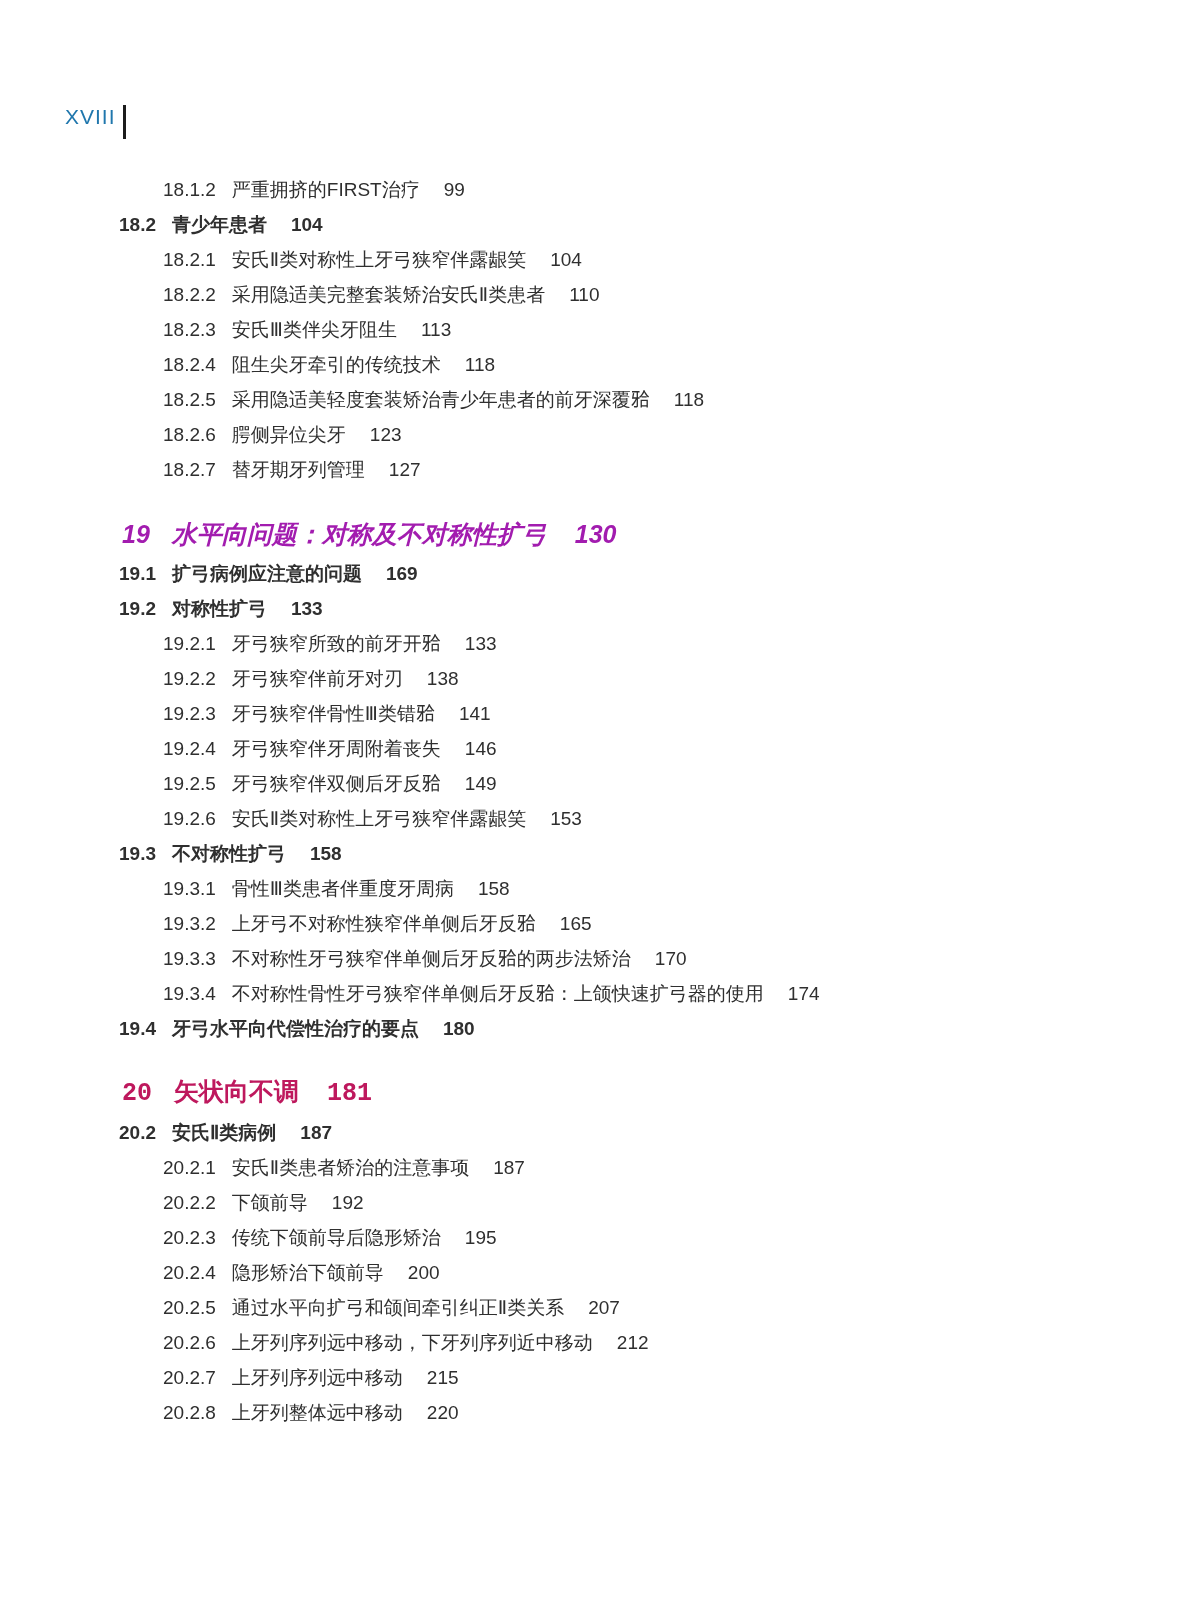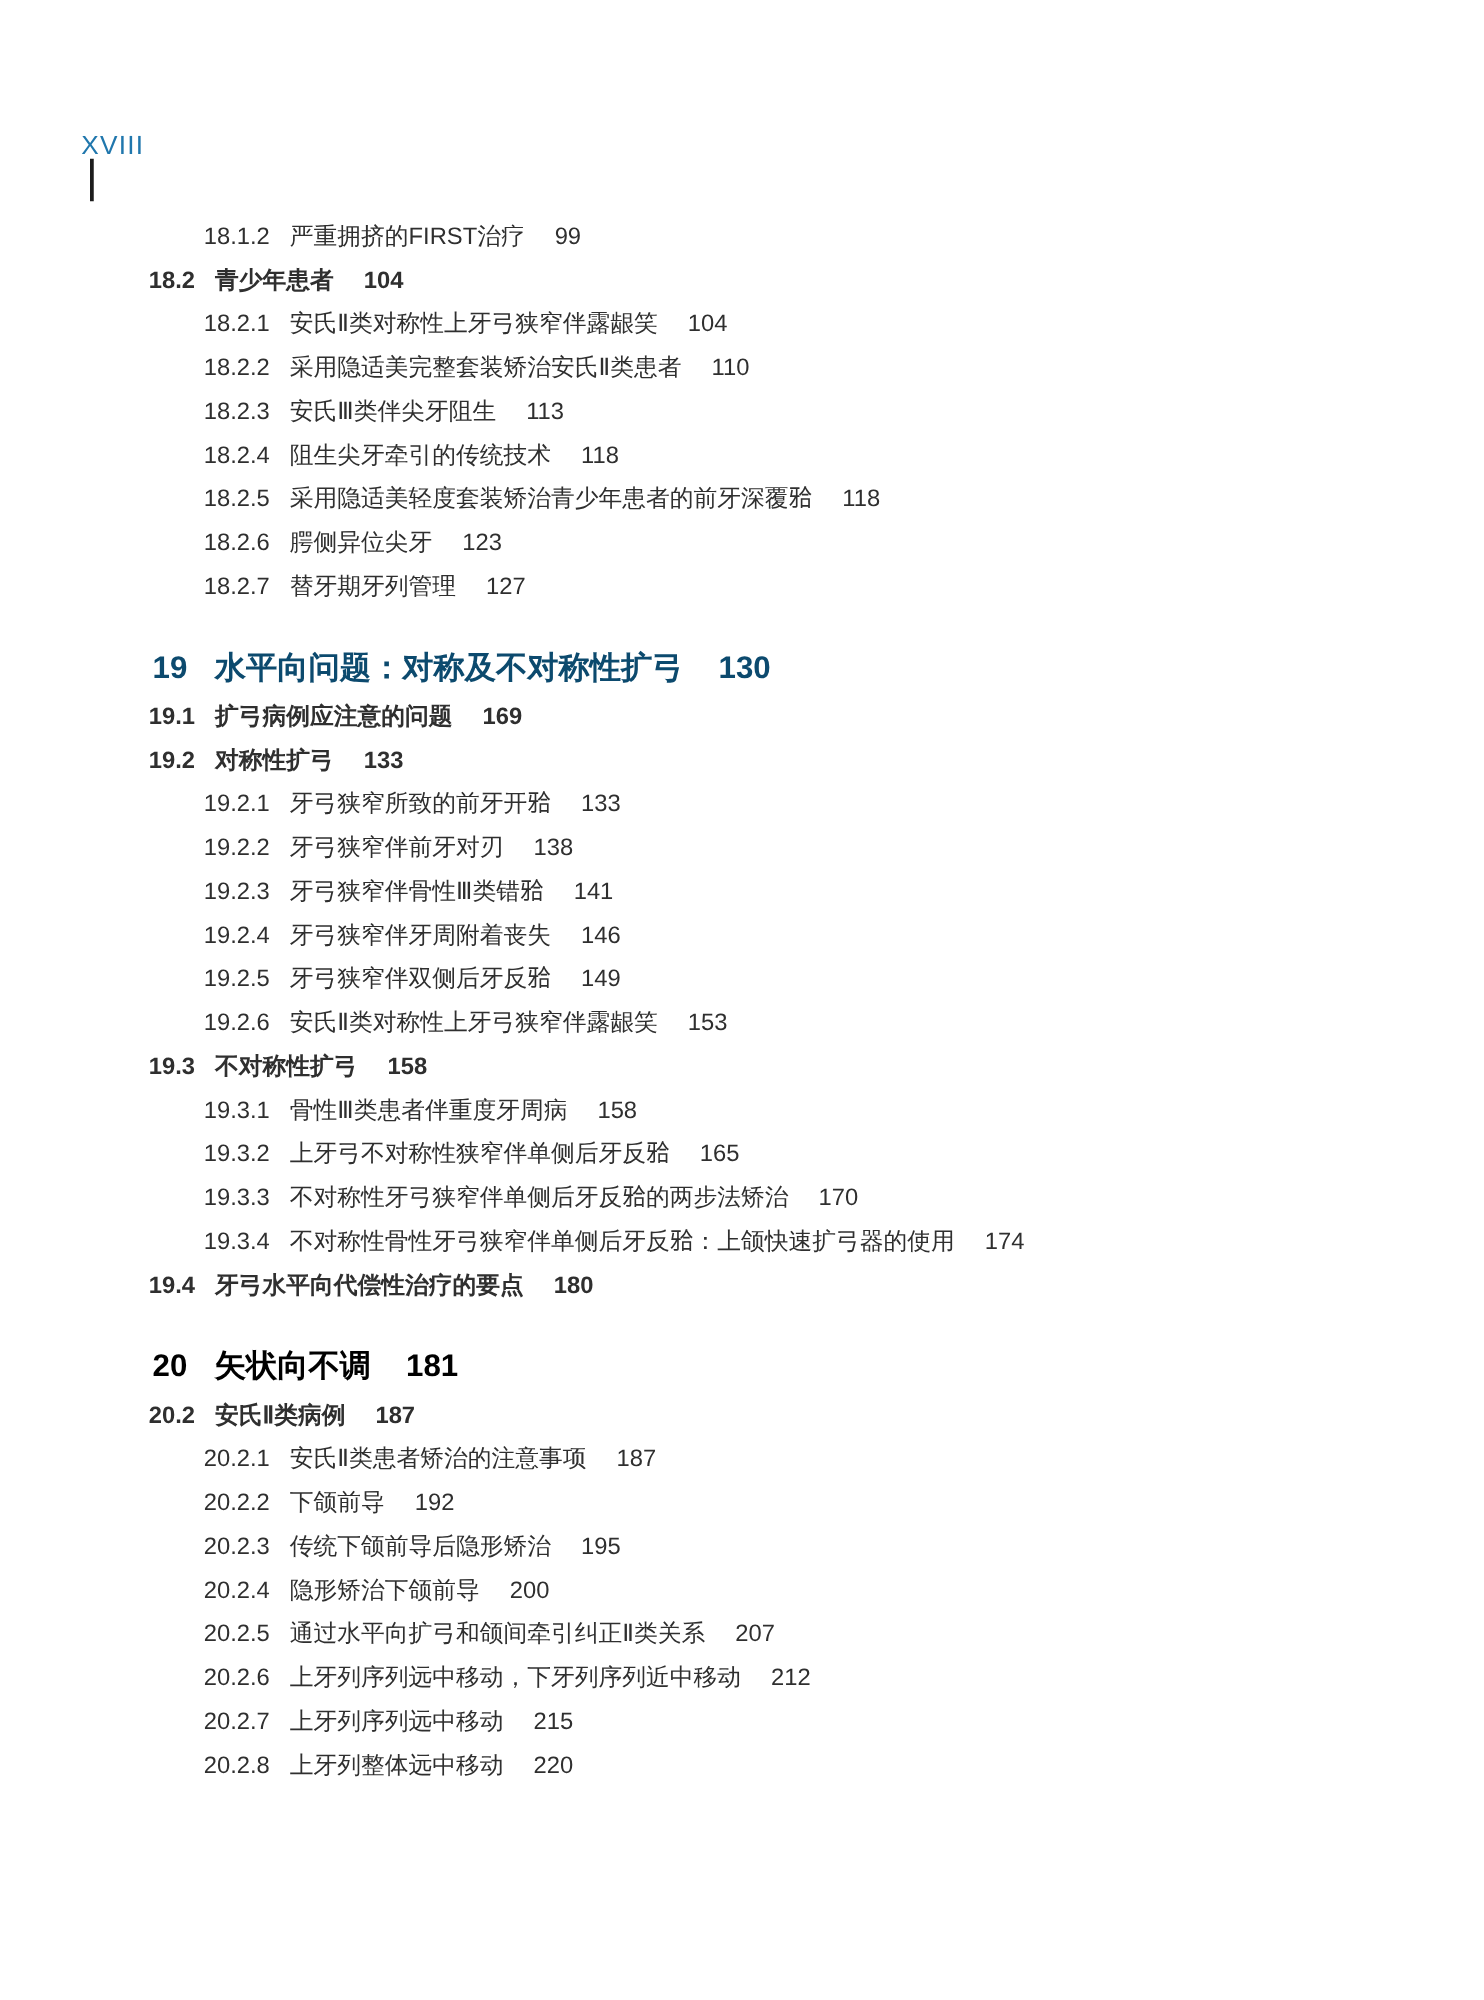--- a/index.html
+++ b/index.html
@@ -6,21 +6,21 @@
   body {
     width: 1187px; height: 1600px;
     background: #ffffff;
     font-family: "Liberation Sans", sans-serif;
     color: #2f2f2f;
     position: relative;
     overflow: hidden;
   }
   .folio-wrap {
     position: absolute; top: 106px; left: 65px;
-    display: flex; align-items: flex-start; flex-direction: column;
+    display: flex; align-items: flex-start;
   }
   .folio {
     font-size: 21px; line-height: 22px; letter-spacing: 1px;
     font-weight: 400;
   }
   .folio-bar {
     width: 3px; height: 34px; background: #1c1c1c;
     margin-left: 7px; margin-top: -1px;
   }
   .toc {
@@ -56,36 +56,36 @@
 <main class="toc">
     <div class="row lvl3"><span class="num">18.1.2</span><span class="title">严重拥挤的FIRST治疗</span><span class="page">99</span></div>
     <div class="row lvl2"><span class="num">18.2</span><span class="title">青少年患者</span><span class="page">104</span></div>
     <div class="row lvl3"><span class="num">18.2.1</span><span class="title">安氏Ⅱ类对称性上牙弓狭窄伴露龈笑</span><span class="page">104</span></div>
     <div class="row lvl3"><span class="num">18.2.2</span><span class="title">采用隐适美完整套装矫治安氏Ⅱ类患者</span><span class="page">110</span></div>
     <div class="row lvl3"><span class="num">18.2.3</span><span class="title">安氏Ⅲ类伴尖牙阻生</span><span class="page">113</span></div>
     <div class="row lvl3"><span class="num">18.2.4</span><span class="title">阻生尖牙牵引的传统技术</span><span class="page">118</span></div>
     <div class="row lvl3"><span class="num">18.2.5</span><span class="title">采用隐适美轻度套装矫治青少年患者的前牙深覆𬌗</span><span class="page">118</span></div>
     <div class="row lvl3"><span class="num">18.2.6</span><span class="title">腭侧异位尖牙</span><span class="page">123</span></div>
     <div class="row lvl3"><span class="num">18.2.7</span><span class="title">替牙期牙列管理</span><span class="page">127</span></div>
-    <div class="row chapter" style="color: #0c4a6e;"><span class="num">19</span><span class="title">水平向问题：对称及不对称性扩弓</span><span class="page">130</span></div>
+    <div class="row chapter" style="color: #a21caf; font-style: italic;"><span class="num">19</span><span class="title">水平向问题：对称及不对称性扩弓</span><span class="page">130</span></div>
     <div class="row lvl2"><span class="num">19.1</span><span class="title">扩弓病例应注意的问题</span><span class="page">169</span></div>
     <div class="row lvl2"><span class="num">19.2</span><span class="title">对称性扩弓</span><span class="page">133</span></div>
     <div class="row lvl3"><span class="num">19.2.1</span><span class="title">牙弓狭窄所致的前牙开𬌗</span><span class="page">133</span></div>
     <div class="row lvl3"><span class="num">19.2.2</span><span class="title">牙弓狭窄伴前牙对刃</span><span class="page">138</span></div>
     <div class="row lvl3"><span class="num">19.2.3</span><span class="title">牙弓狭窄伴骨性Ⅲ类错𬌗</span><span class="page">141</span></div>
     <div class="row lvl3"><span class="num">19.2.4</span><span class="title">牙弓狭窄伴牙周附着丧失</span><span class="page">146</span></div>
     <div class="row lvl3"><span class="num">19.2.5</span><span class="title">牙弓狭窄伴双侧后牙反𬌗</span><span class="page">149</span></div>
     <div class="row lvl3"><span class="num">19.2.6</span><span class="title">安氏Ⅱ类对称性上牙弓狭窄伴露龈笑</span><span class="page">153</span></div>
     <div class="row lvl2"><span class="num">19.3</span><span class="title">不对称性扩弓</span><span class="page">158</span></div>
     <div class="row lvl3"><span class="num">19.3.1</span><span class="title">骨性Ⅲ类患者伴重度牙周病</span><span class="page">158</span></div>
     <div class="row lvl3"><span class="num">19.3.2</span><span class="title">上牙弓不对称性狭窄伴单侧后牙反𬌗</span><span class="page">165</span></div>
     <div class="row lvl3"><span class="num">19.3.3</span><span class="title">不对称性牙弓狭窄伴单侧后牙反𬌗的两步法矫治</span><span class="page">170</span></div>
     <div class="row lvl3"><span class="num">19.3.4</span><span class="title">不对称性骨性牙弓狭窄伴单侧后牙反𬌗：上颌快速扩弓器的使用</span><span class="page">174</span></div>
     <div class="row lvl2"><span class="num">19.4</span><span class="title">牙弓水平向代偿性治疗的要点</span><span class="page">180</span></div>
-    <div class="row chapter" style="color: #000000;"><span class="num">20</span><span class="title">矢状向不调</span><span class="page">181</span></div>
+    <div class="row chapter" style="color: #be185d; font-family: Liberation Mono, monospace;"><span class="num">20</span><span class="title">矢状向不调</span><span class="page">181</span></div>
     <div class="row lvl2"><span class="num">20.2</span><span class="title">安氏Ⅱ类病例</span><span class="page">187</span></div>
     <div class="row lvl3"><span class="num">20.2.1</span><span class="title">安氏Ⅱ类患者矫治的注意事项</span><span class="page">187</span></div>
     <div class="row lvl3"><span class="num">20.2.2</span><span class="title">下颌前导</span><span class="page">192</span></div>
     <div class="row lvl3"><span class="num">20.2.3</span><span class="title">传统下颌前导后隐形矫治</span><span class="page">195</span></div>
     <div class="row lvl3"><span class="num">20.2.4</span><span class="title">隐形矫治下颌前导</span><span class="page">200</span></div>
     <div class="row lvl3"><span class="num">20.2.5</span><span class="title">通过水平向扩弓和颌间牵引纠正Ⅱ类关系</span><span class="page">207</span></div>
     <div class="row lvl3"><span class="num">20.2.6</span><span class="title">上牙列序列远中移动，下牙列序列近中移动</span><span class="page">212</span></div>
     <div class="row lvl3"><span class="num">20.2.7</span><span class="title">上牙列序列远中移动</span><span class="page">215</span></div>
     <div class="row lvl3"><span class="num">20.2.8</span><span class="title">上牙列整体远中移动</span><span class="page">220</span></div>
   </main>

